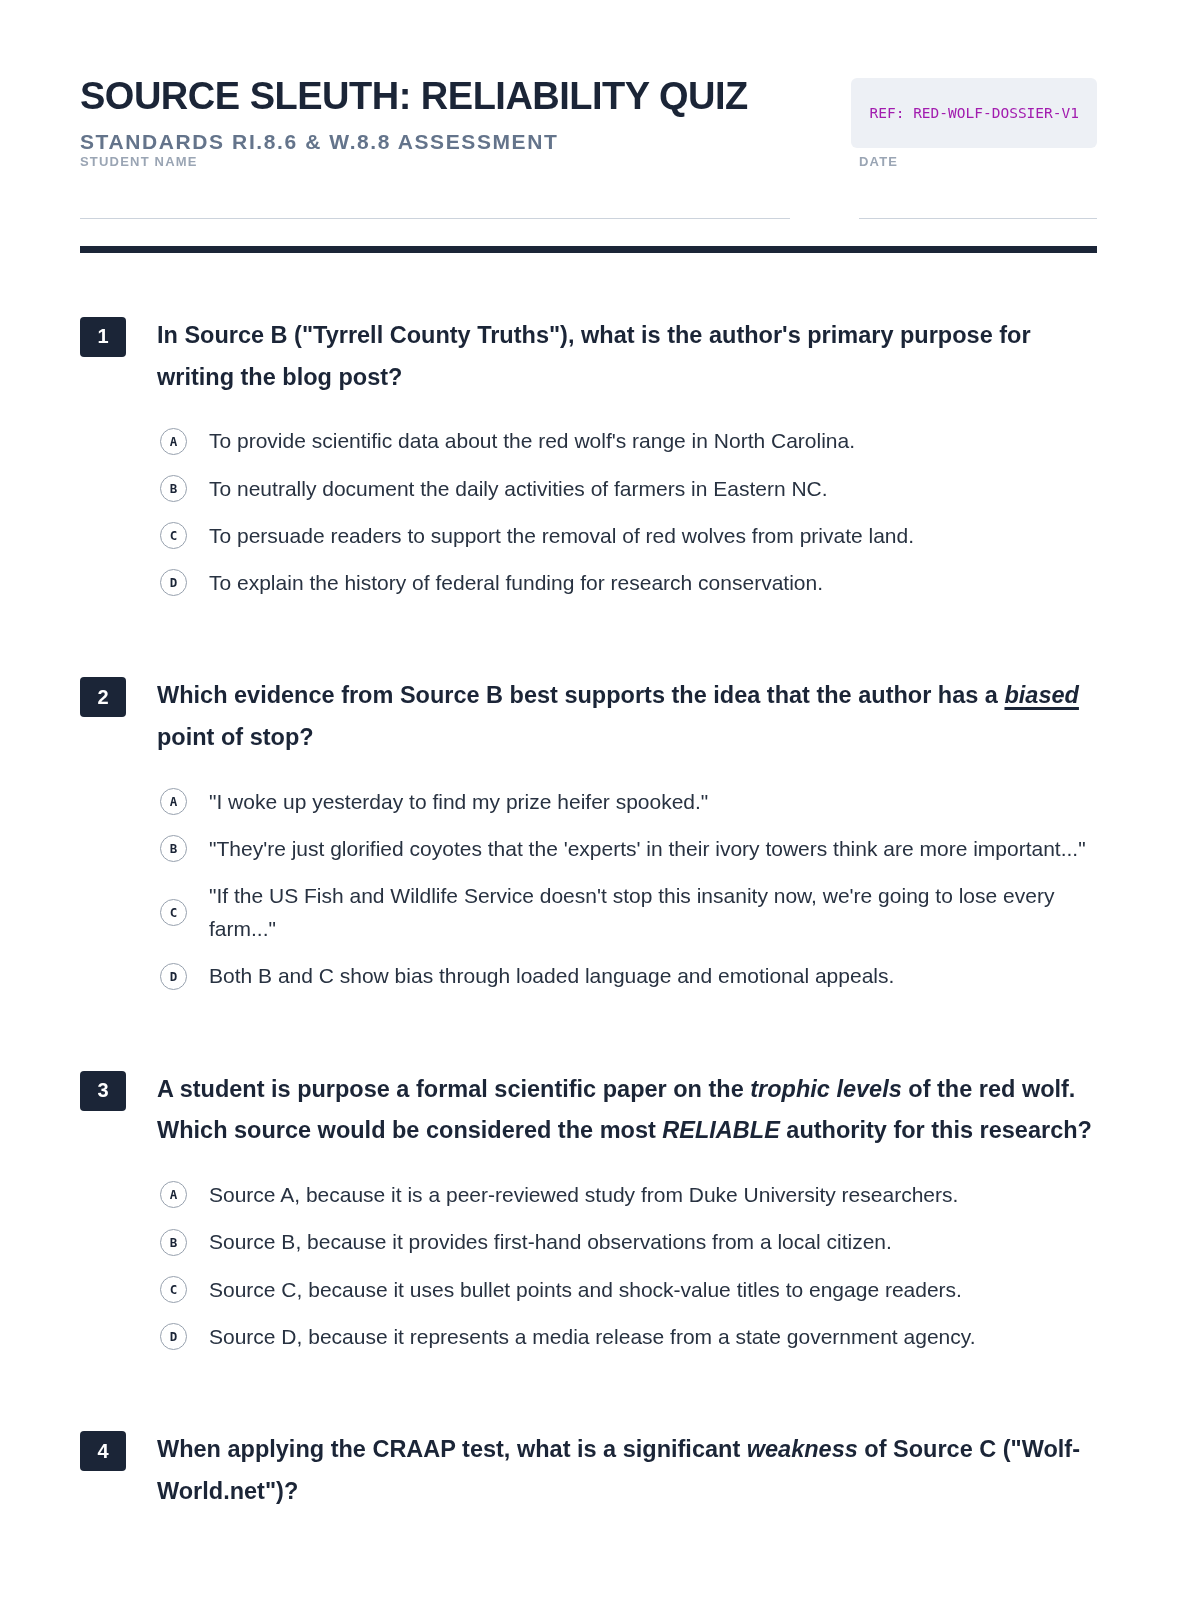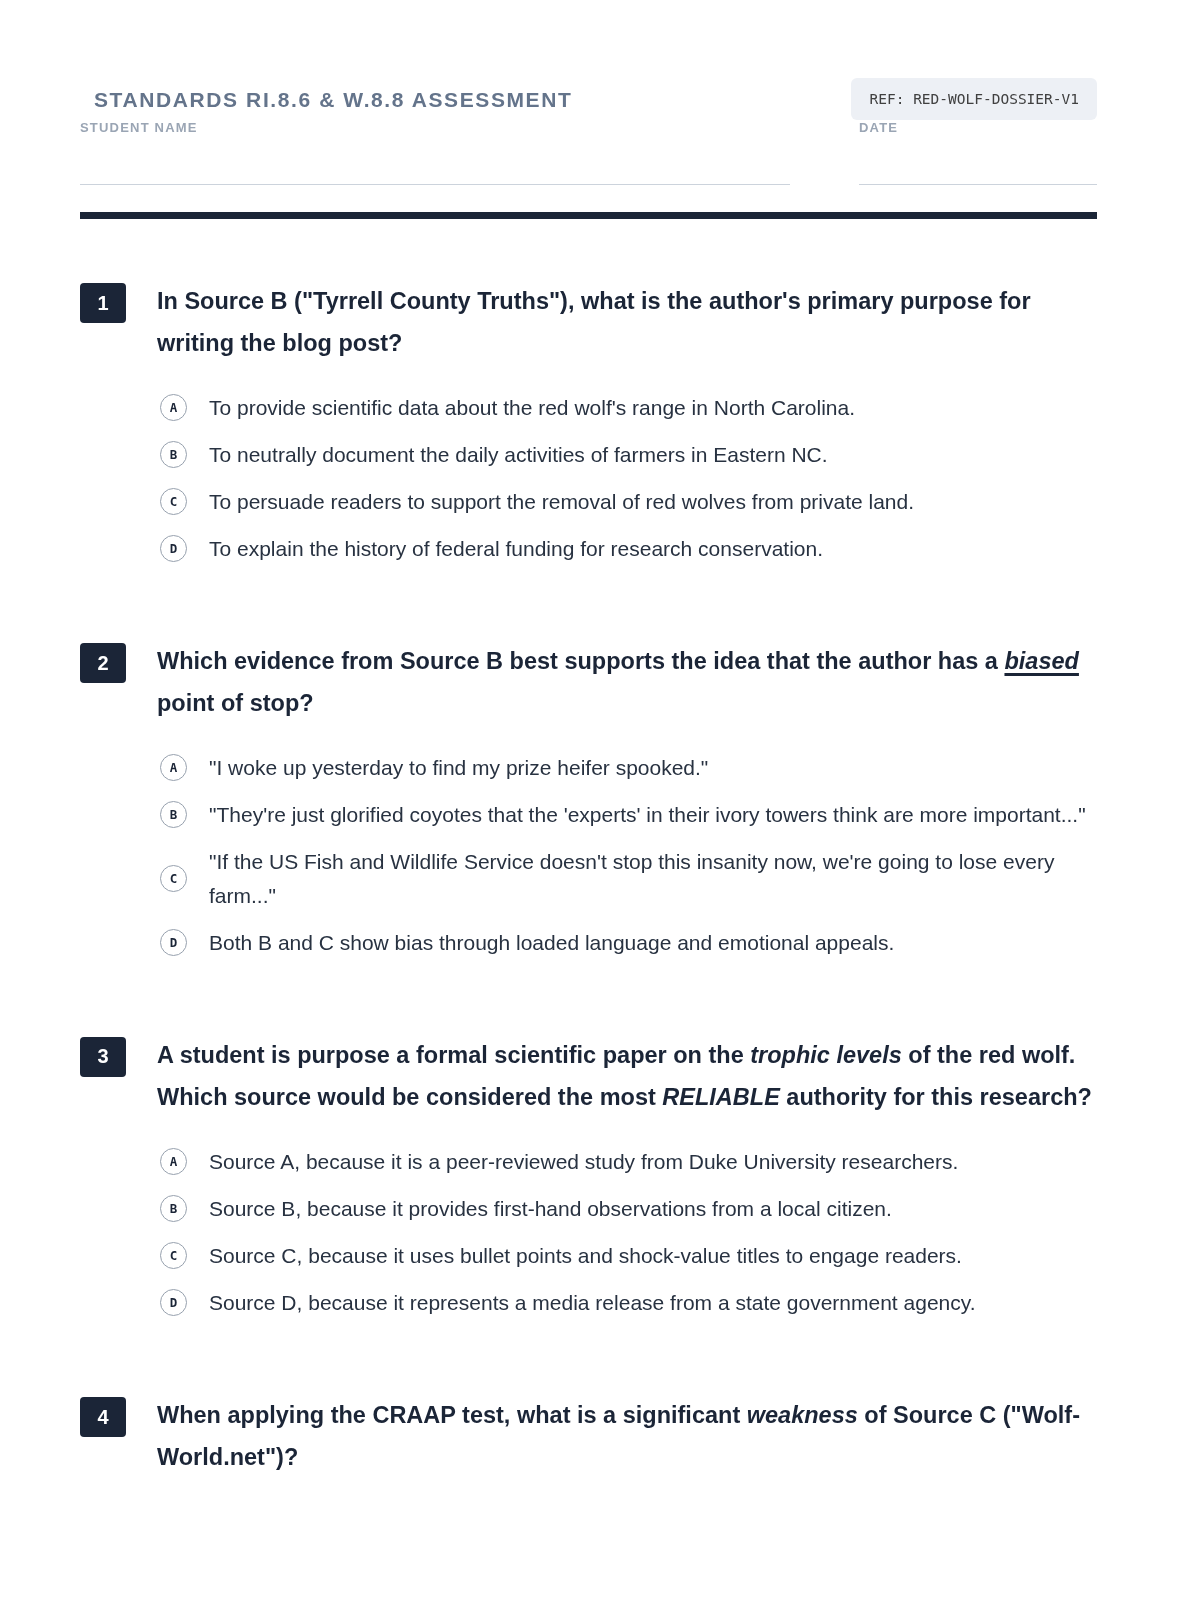--- a/index.html
+++ b/index.html
@@ -31,33 +31,33 @@
   .title-block { max-width: 760px; }
   .page-title {
     margin: 0;
     font-size: 38px;
     font-weight: 900;
     letter-spacing: -0.5px;
     color: #1b2537;
     line-height: 1.1;
   }
   .page-subtitle {
-    margin: 12px 0 0 14px;
+    margin: 12px 0 0 0;
     font-size: 21px;
     font-weight: 700;
     letter-spacing: 1.6px;
     color: #64748b;
   }
   .ref-badge {
     background: #edf0f5;
     border-radius: 6px;
-    padding: 13px 18px;
+    padding: 27px 18px;
     font-family: "DejaVu Sans Mono", "Liberation Mono", monospace;
     font-size: 14.5px;
-    color: #404040;
+    color: #a21caf;
     white-space: nowrap;
     margin-top: 2px;
   }
 
   
   .fields-row {
     display: flex;
     gap: 69px;
   }
   .field-student { flex: 0 0 710px; }
@@ -150,20 +150,21 @@
     line-height: 1.58;
   }
 </style>
 </head>
 <body>
 
 <div class="page">
 
   <div class="header-row">
     <div class="title-block">
+      <h1 class="page-title">SOURCE SLEUTH: RELIABILITY QUIZ</h1>
       <div class="page-subtitle">STANDARDS RI.8.6 &amp; W.8.8 ASSESSMENT</div>
     </div>
     <div class="ref-badge">REF: RED-WOLF-DOSSIER-V1</div>
   </div>
 
   <div class="fields-row">
     <div class="field-student">
       <div class="field-label">STUDENT NAME</div>
       <div class="field-line"></div>
     </div>

